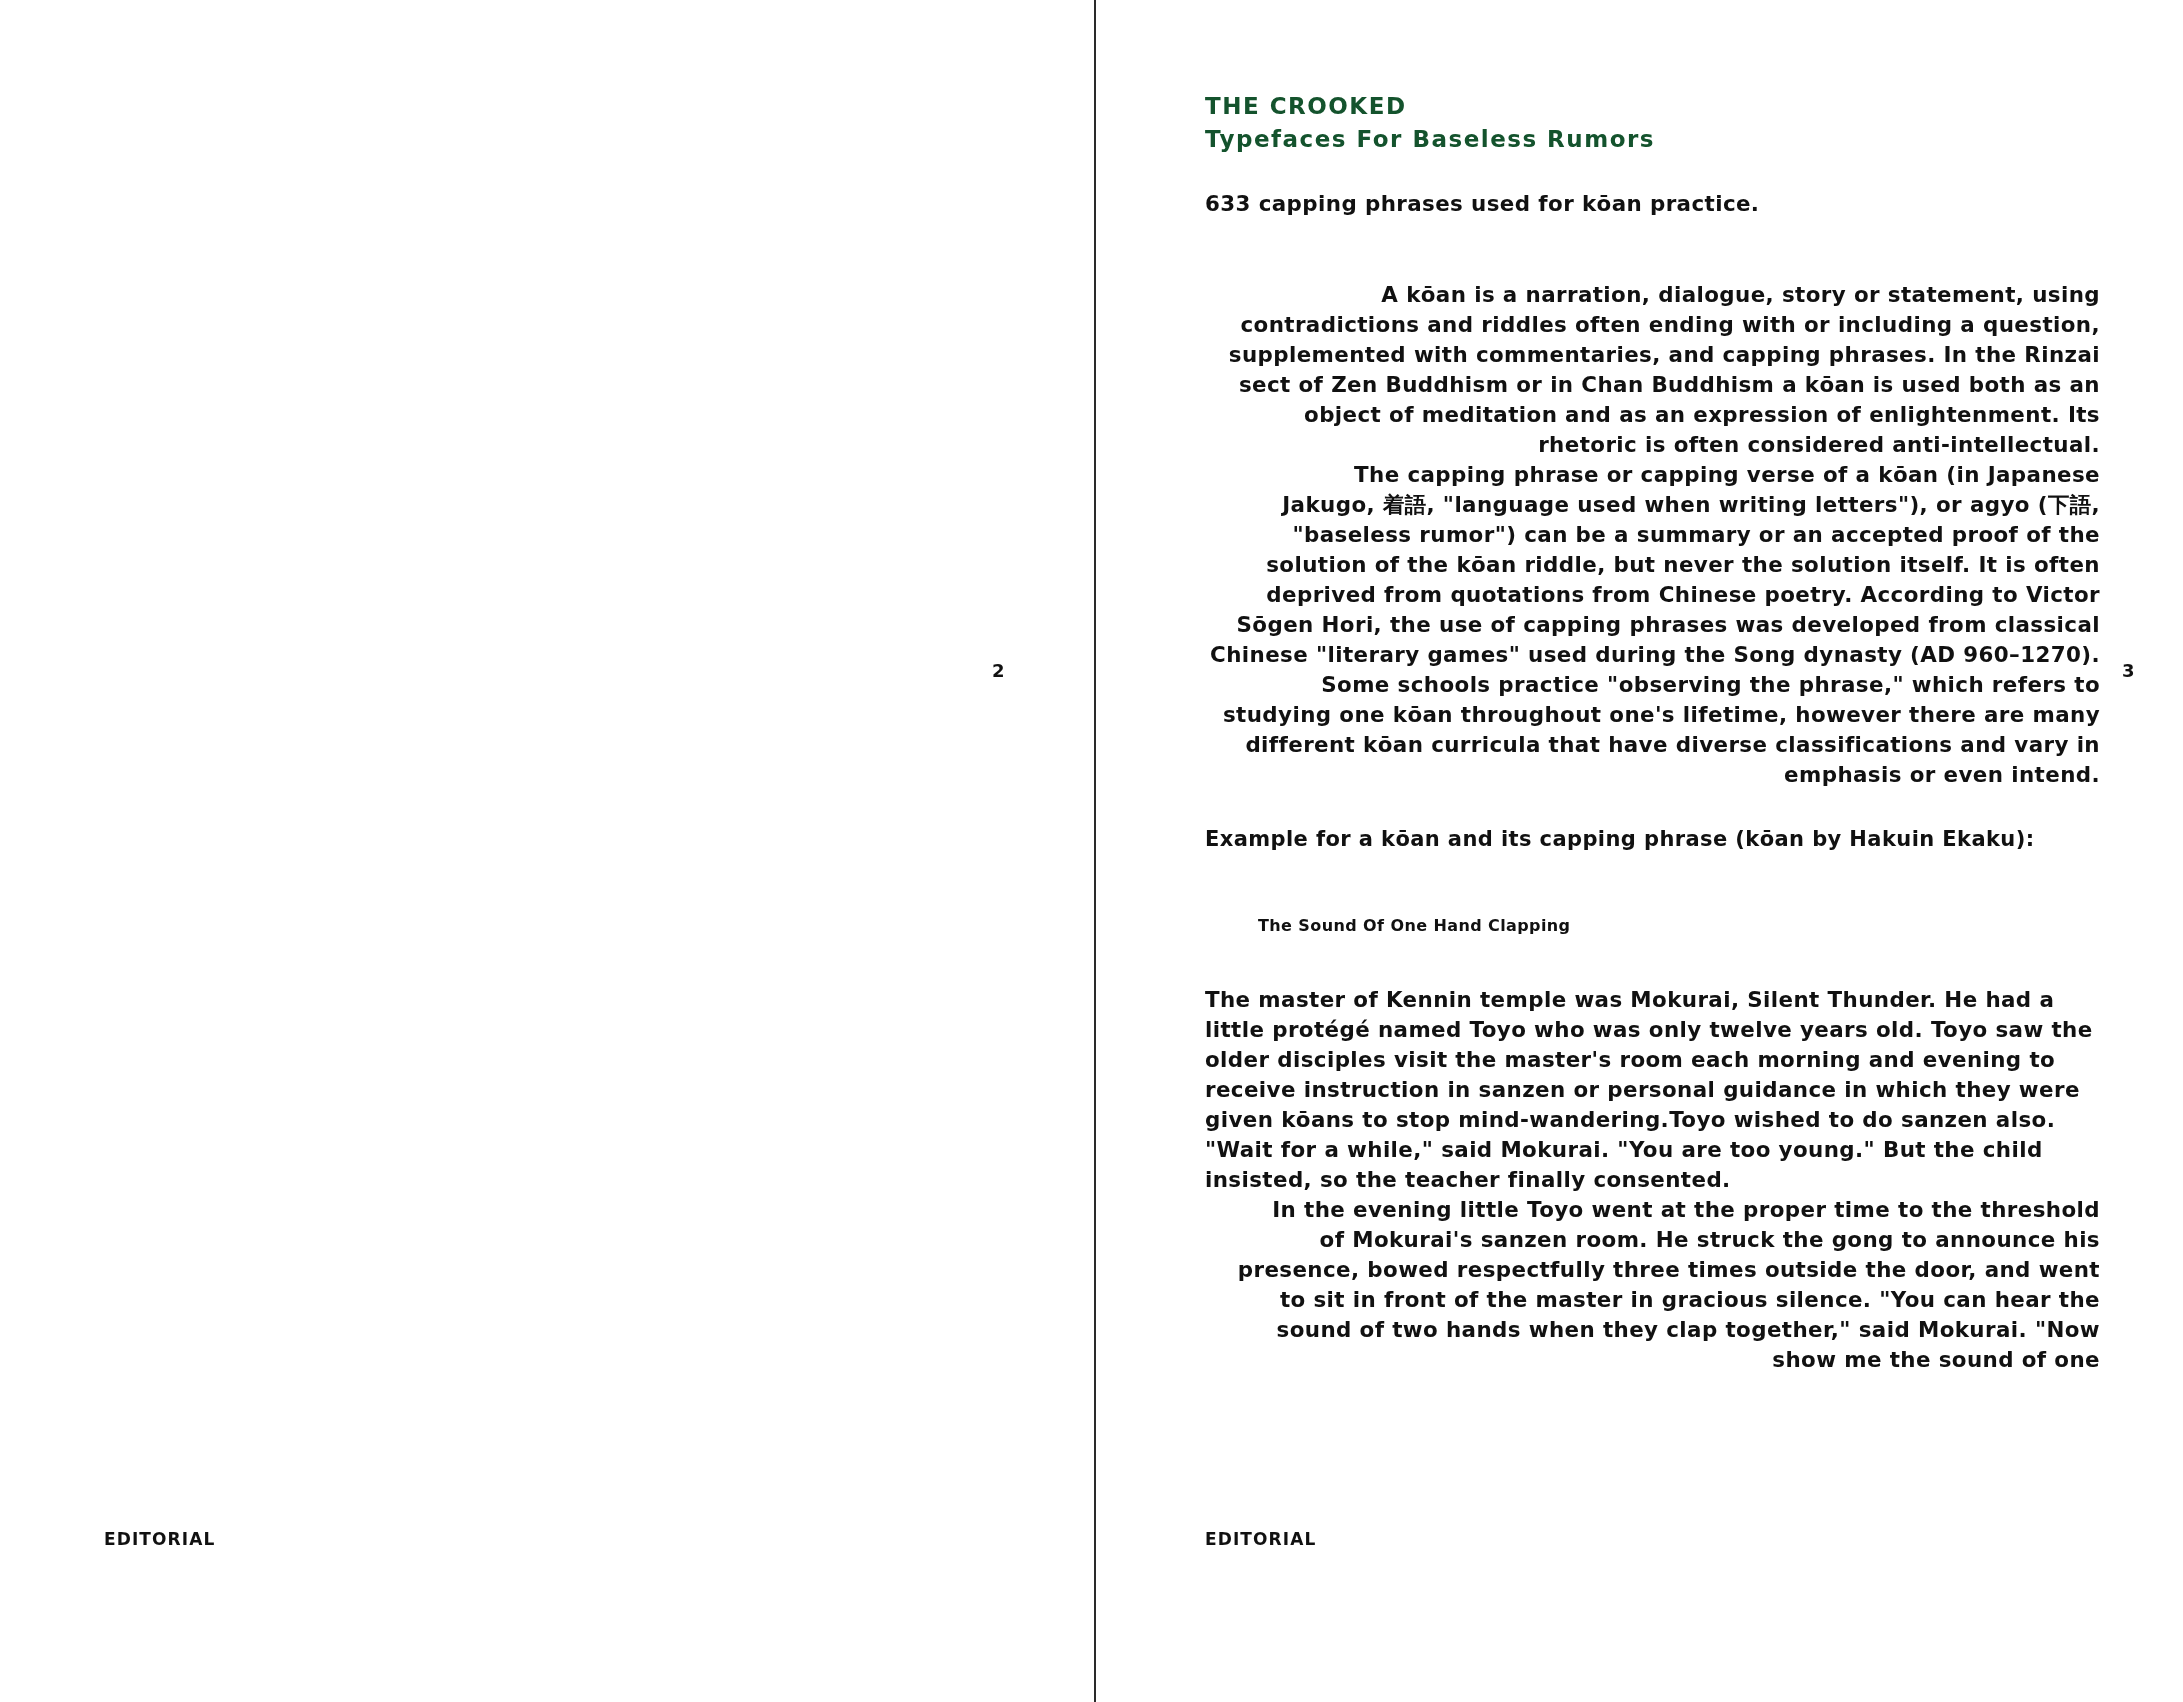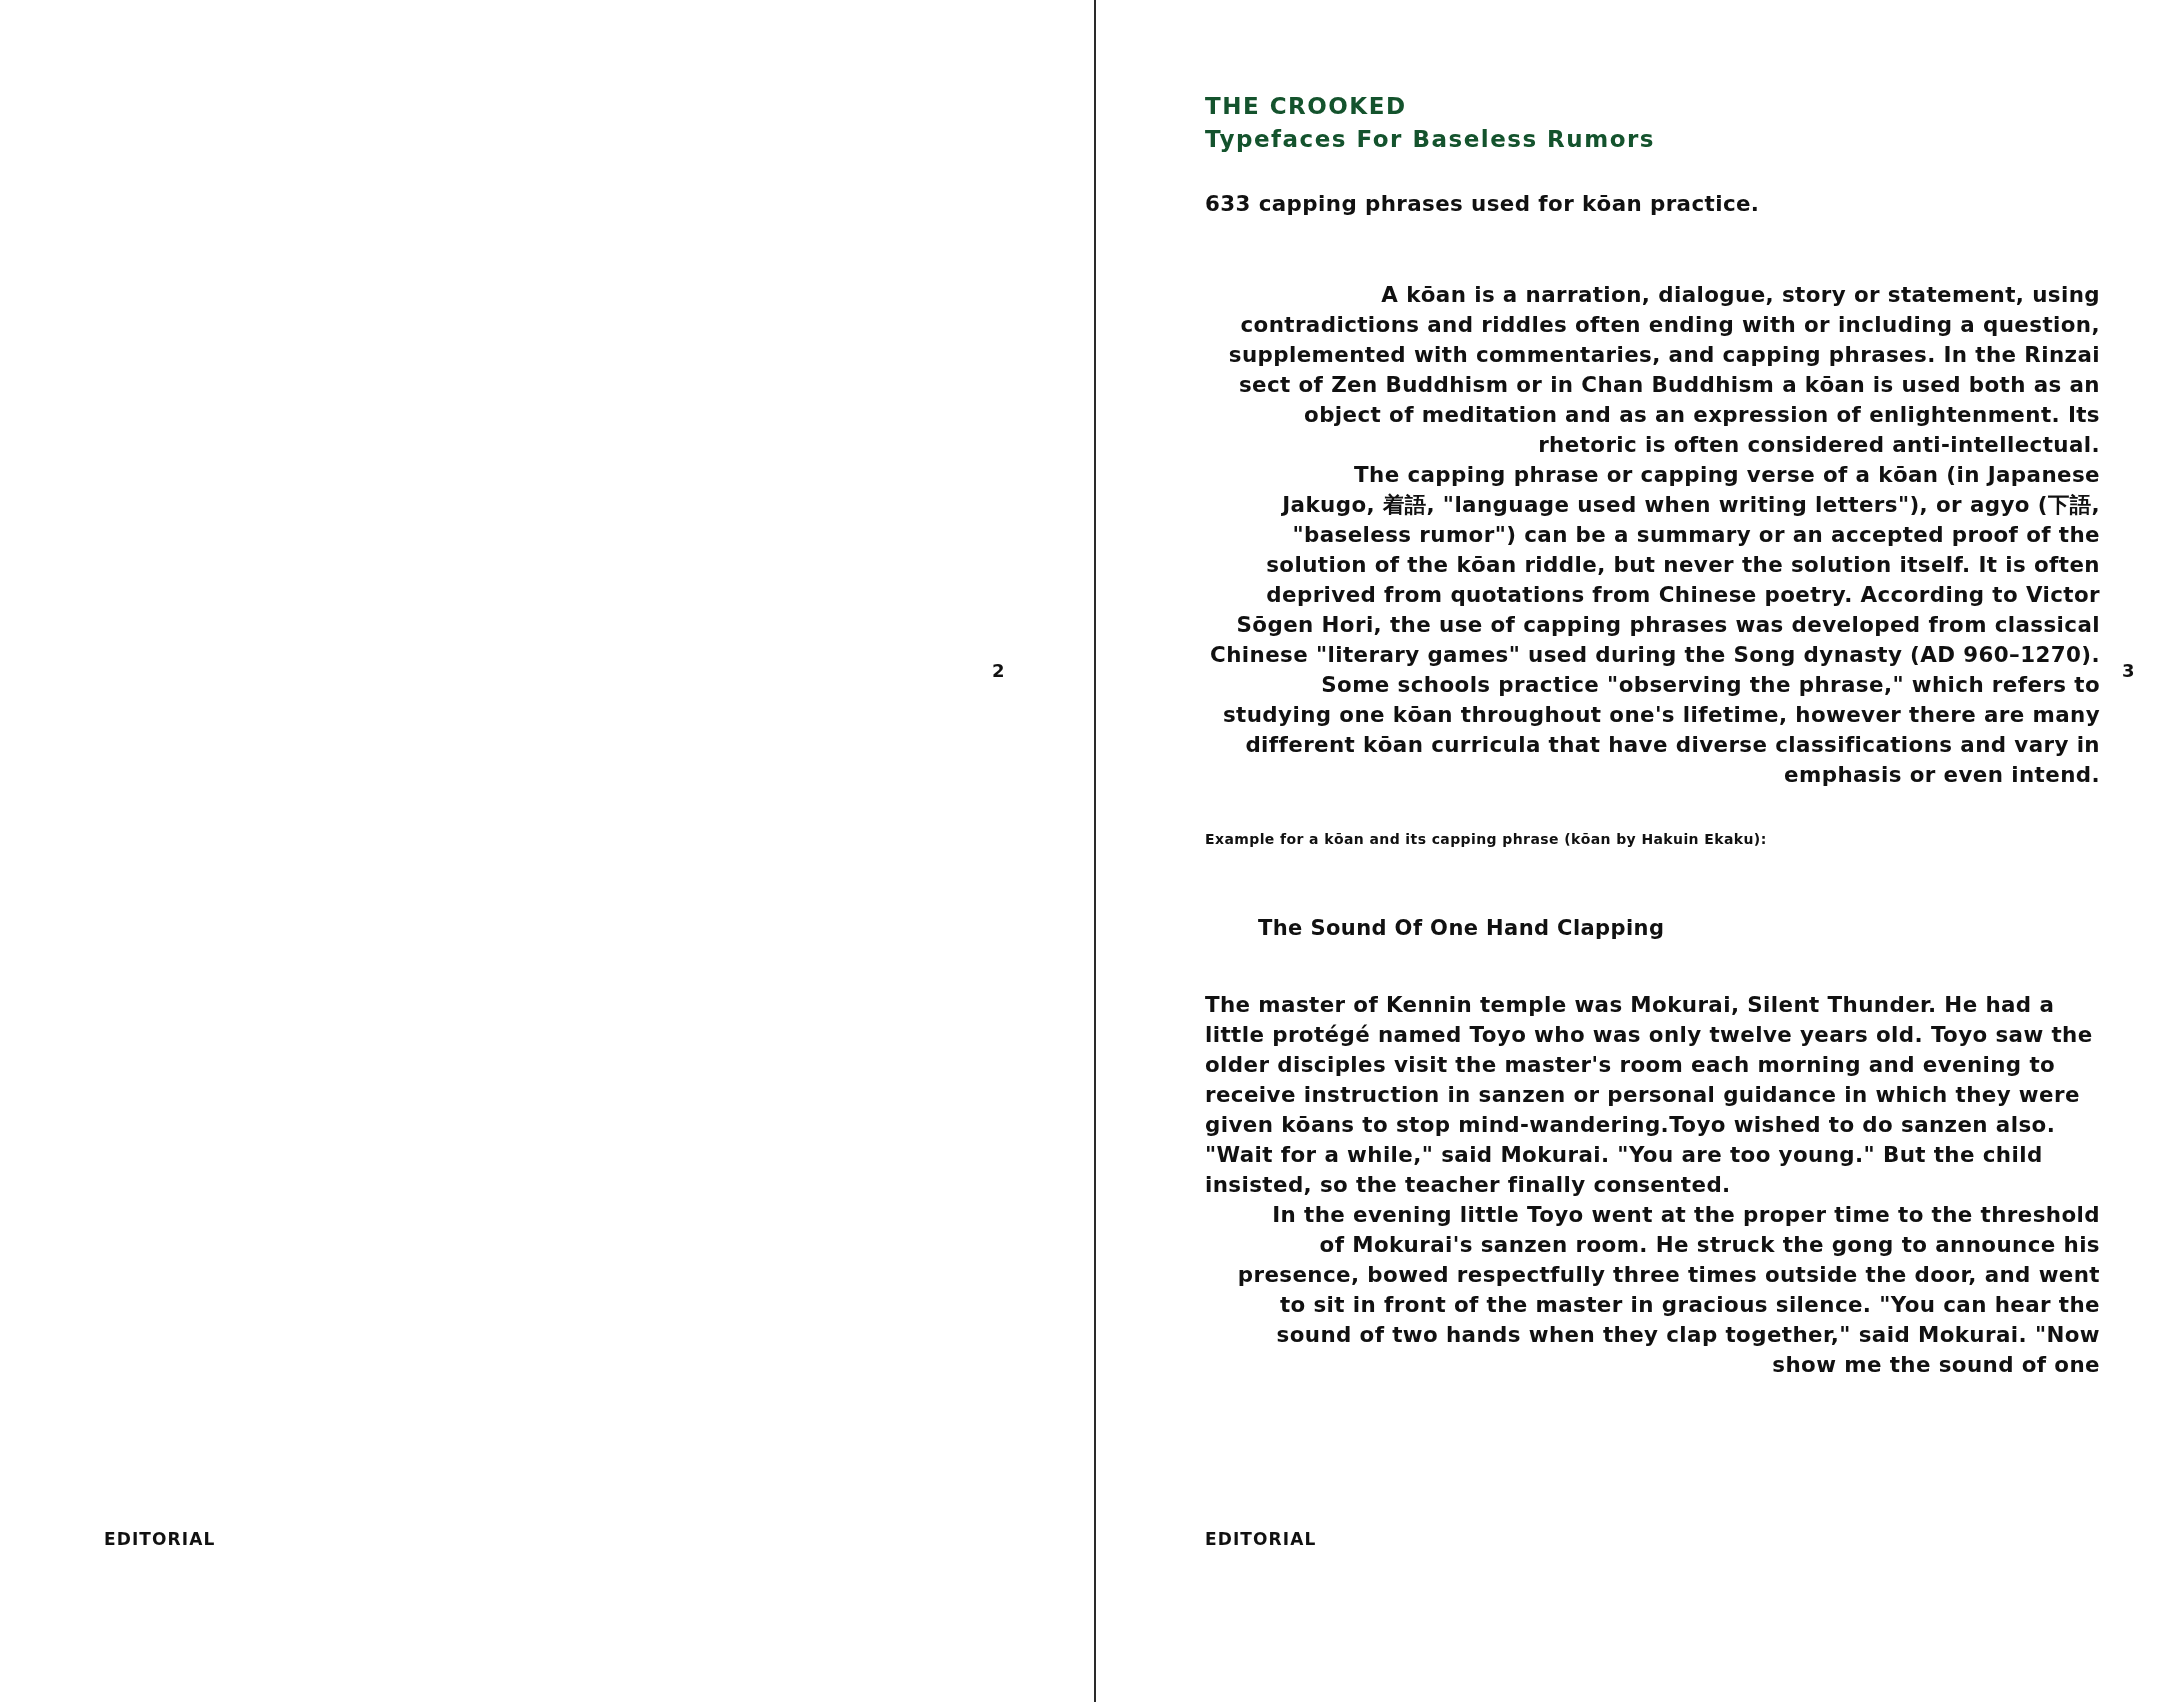--- a/index.html
+++ b/index.html
@@ -69,28 +69,28 @@
   .body-block p,
   .story-block p {
     font-size: 21.4px;
     font-weight: bold;
     line-height: 30px;
     letter-spacing: 0.4px;
     color: #111111;
   }
   p.indented { text-indent: 53px; text-align: right; }
   .example-caption {
-    font-size: 14px;
+    font-size: 21px;
     font-weight: bold;
     line-height: 30px;
     letter-spacing: 0.4px;
     margin-top: 34px;
   }
   .koan-title {
-    font-size: 21px;
+    font-size: 16px;
     font-weight: bold;
     letter-spacing: 0.4px;
     margin-top: 62px;
     margin-left: 53px;
   }
   .story-block { margin-top: 50px; }
 </style>
 </head>
 <body>
 

